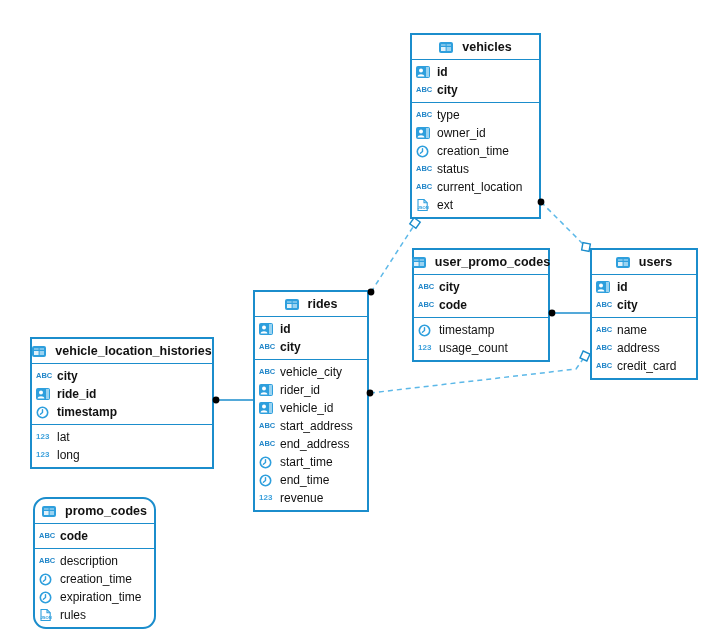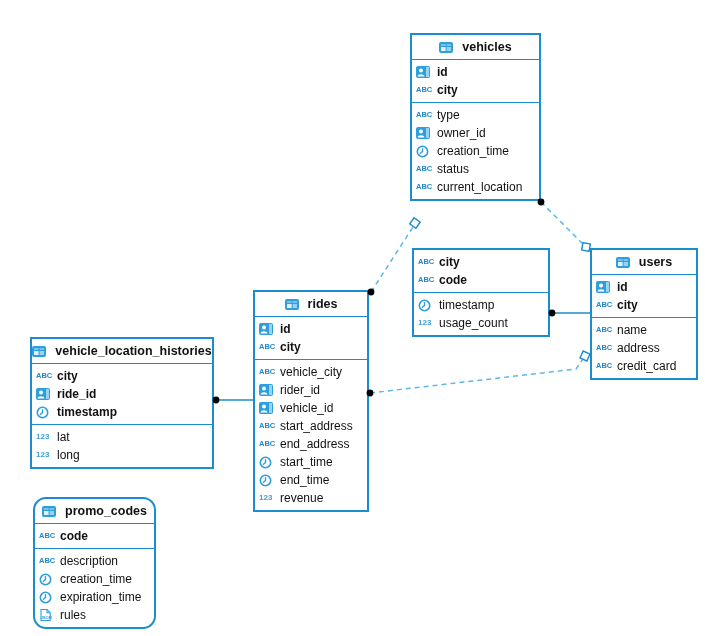--- a/index.html
+++ b/index.html
@@ -87,23 +87,45 @@
             <span class="abc">ABC</span>
           </span>
           <span class="fname">status</span>
         </div>
         <div class="erd-row">
           <span class="icon">
             <span class="abc">ABC</span>
           </span>
           <span class="fname">current_location</span>
         </div>
+        <div class="erd-row">
+          <span class="icon">
+            <svg width="13" height="14" viewBox="0 0 13 14">
+     <path d="M2 1.5 h6 l3.2 3.2 V12.5 h-9.2 z" fill="#fff" stroke="#2e9fdd" stroke-width="1.1"></path>
+     <path d="M8 1.5 v3.2 h3.2" fill="none" stroke="#2e9fdd" stroke-width="1.1"></path>
+     <text x="1.4" y="11.4" font-size="4.2" font-weight="700" fill="#2e9fdd" font-family="Liberation Sans,sans-serif">JSON</text>
+            </svg>
+          </span>
+          <span class="fname">ext</span>
+        </div>
       </div>
     </div>
     <div class="erd-table" style="left: 412px; top: 248px; width: 138px;">
+      <div class="erd-header">
+        <span class="icon">
+          <svg width="14" height="11" viewBox="0 0 14 11">
+     <rect x="0" y="0" width="14" height="11" rx="2" fill="#2e9fdd"></rect>
+     <rect x="2" y="5" width="4.6" height="4" fill="#fff" opacity="0.85"></rect>
+     <rect x="7.6" y="5" width="4.4" height="4" fill="#9ad3f1"></rect>
+     <rect x="2" y="2" width="4.6" height="2" fill="#9ad3f1" opacity="0.7"></rect>
+     <rect x="7.6" y="2" width="4.4" height="2" fill="#9ad3f1" opacity="0.7"></rect>
+          </svg>
+        </span>
+        <span>user_promo_codes</span>
+      </div>
       <div class="erd-section keys">
         <div class="erd-row key">
           <span class="icon">
             <span class="abc">ABC</span>
           </span>
           <span class="fname">city</span>
         </div>
         <div class="erd-row key">
           <span class="icon">
             <span class="abc">ABC</span>

